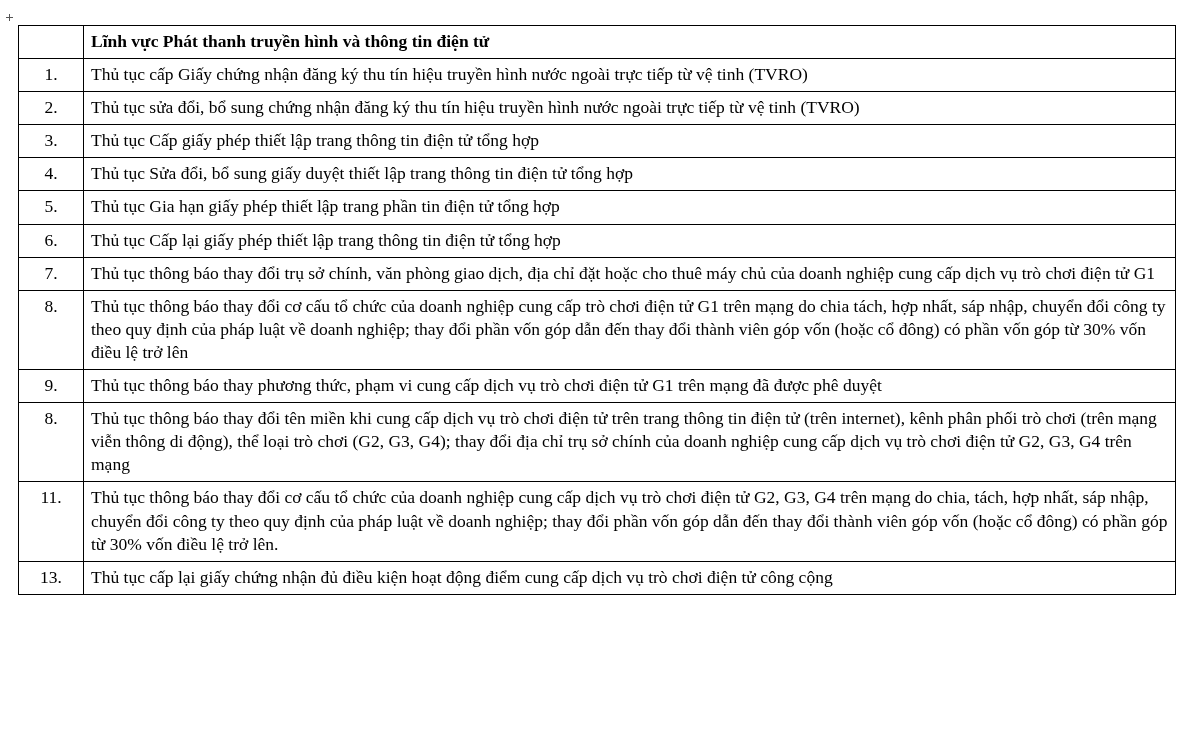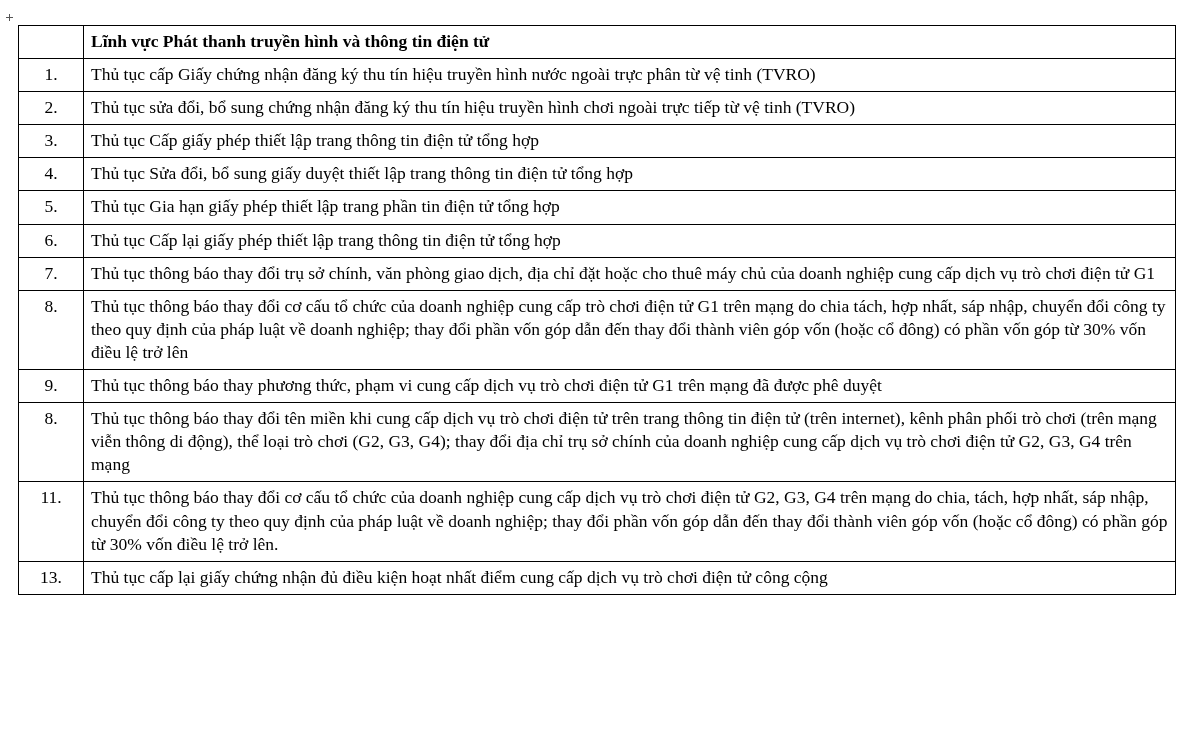--- a/index.html
+++ b/index.html
@@ -91,25 +91,25 @@
 
   <table class="proc-table">
     <tbody>
       <tr class="header-row">
         <td class="num"></td>
         <td class="txt">Lĩnh vực Phát thanh truyền hình và thông tin điện tử</td>
       </tr>
 
       <tr>
         <td class="num">1.</td>
-        <td class="txt">Thủ tục cấp Giấy chứng nhận đăng ký thu tín hiệu truyền hình nước ngoài trực phân từ vệ tinh (TVRO)</td>
+        <td class="txt">Thủ tục cấp Giấy chứng nhận đăng ký thu tín hiệu truyền hình nước ngoài trực tiếp từ vệ tinh (TVRO)</td>
       </tr>
       <tr>
         <td class="num">2.</td>
-        <td class="txt">Thủ tục sửa đổi, bổ sung chứng nhận đăng ký thu tín hiệu truyền hình chơi ngoài trực tiếp từ vệ tinh (TVRO)</td>
+        <td class="txt">Thủ tục sửa đổi, bổ sung chứng nhận đăng ký thu tín hiệu truyền hình nước ngoài trực tiếp từ vệ tinh (TVRO)</td>
       </tr>
       <tr>
         <td class="num">3.</td>
         <td class="txt">Thủ tục Cấp giấy phép thiết lập trang thông tin điện tử tổng hợp</td>
       </tr>
       <tr>
         <td class="num">4.</td>
         <td class="txt">Thủ tục Sửa đổi, bổ sung giấy duyệt thiết lập trang thông tin điện tử tổng hợp</td>
       </tr>
       <tr>
@@ -135,18 +135,18 @@
       <tr>
         <td class="num">8.</td>
         <td class="txt">Thủ tục thông báo thay đổi tên miền khi cung cấp dịch vụ trò chơi điện tử trên trang thông tin điện tử (trên internet), kênh phân phối trò chơi (trên mạng viễn thông di động), thể loại trò chơi (G2, G3, G4); thay đổi địa chỉ trụ sở chính của doanh nghiệp cung cấp dịch vụ trò chơi điện tử G2, G3, G4 trên mạng</td>
       </tr>
       <tr>
         <td class="num">11.</td>
         <td class="txt">Thủ tục thông báo thay đổi cơ cấu tổ chức của doanh nghiệp cung cấp dịch vụ trò chơi điện tử G2, G3, G4 trên mạng do chia, tách, hợp nhất, sáp nhập, chuyển đổi công ty theo quy định của pháp luật về doanh nghiệp; thay đổi phần vốn góp dẫn đến thay đổi thành viên góp vốn (hoặc cổ đông) có phần góp từ 30% vốn điều lệ trở lên.</td>
       </tr>
       <tr>
         <td class="num">13.</td>
-        <td class="txt">Thủ tục cấp lại giấy chứng nhận đủ điều kiện hoạt nhất điểm cung cấp dịch vụ trò chơi điện tử công cộng</td>
+        <td class="txt">Thủ tục cấp lại giấy chứng nhận đủ điều kiện hoạt động điểm cung cấp dịch vụ trò chơi điện tử công cộng</td>
       </tr>
     </tbody>
   </table>
 
 </div>
 
 </body></html>

